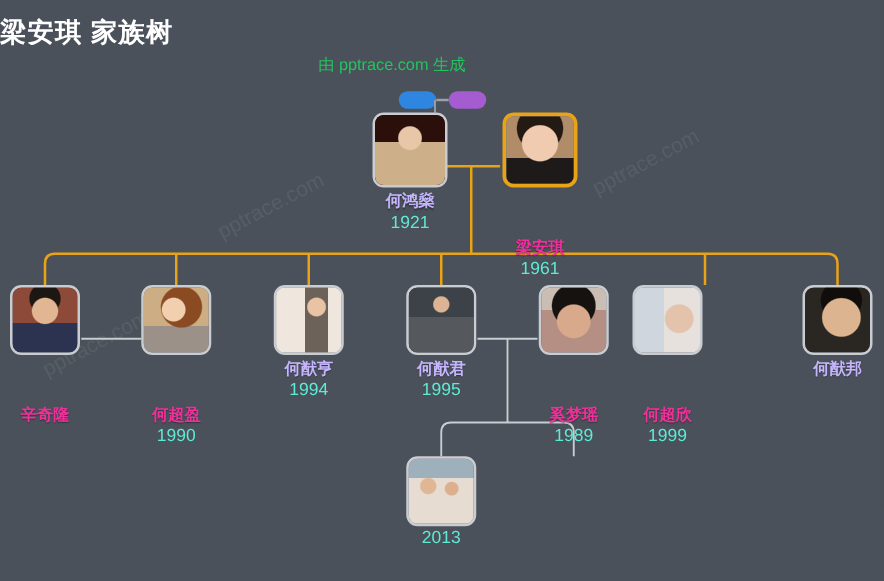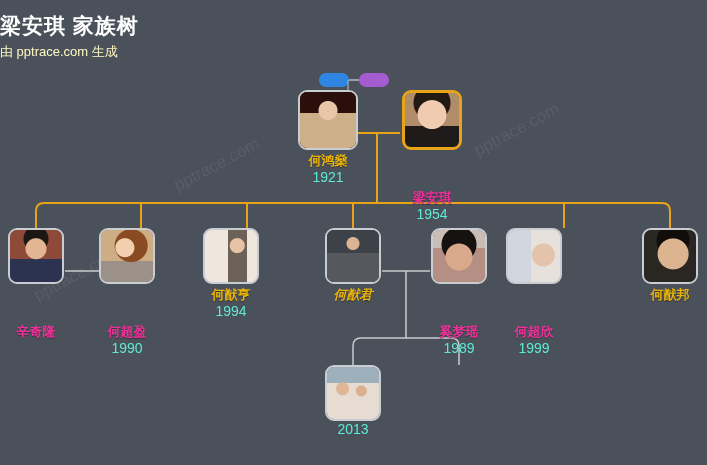--- a/index.html
+++ b/index.html
@@ -25,21 +25,22 @@
     text-align: left;
     color: #ffffff;
     font-size: 21px;
     font-weight: bold;
     letter-spacing: 1px;
   }
   #subtitle {
     position: absolute;
     left: 0; top: 43px;
     width: 627px;
-    color: #fef9c3;
+    text-align: center;
+    color: #22c55e;
     font-size: 13px;
   }
   #legend {
     position: absolute;
     left: 0; top: 70px;
     width: 707px;
     height: 20px;
     display: flex;
     align-items: center;
     justify-content: center;
@@ -105,21 +106,21 @@
     position: absolute;
     inset: 0;
   }
   .name {
     margin-top: 3px;
     font-size: 13px;
     font-weight: bold;
     line-height: 16px;
     text-shadow: 0 1px 1px rgba(0,0,0,0.35);
   }
-  .male   { color: #eab308; }
+  .male   { color: #c4b5fd; }
   .female { color: #f0309a; margin-top: 40px; }
   .year {
     color: #5eead4;
     font-size: 14px;
     line-height: 17px;
   }
 
   
   .placeholder {
     background: #d6d6d6;
@@ -194,64 +195,65 @@
   </div>
 
   <div class="person" style="left:377px; top:90px;">
     <div class="photo big root">
       <div class="ph-inner" style="background:
              radial-gradient(circle at 50% 40%, #f0cbb0 0 14px, transparent 15px),
              radial-gradient(circle at 50% 18%, #241a14 0 18px, transparent 19px),
              linear-gradient(#b08c68 0 62%, #1d1a19 62% 100%);"></div>
     </div>
     <div class="name female">梁安琪</div>
-    <div class="year">1954</div>
+    <div class="year">1961</div>
   </div>
 
   <div class="person" style="left:-19px; top:228px;">
     <div class="photo">
       <div class="ph-inner" style="background:
              radial-gradient(circle at 50% 36%, #e3b693 0 10px, transparent 11px),
              radial-gradient(circle at 50% 17%, #1d1713 0 12px, transparent 13px),
              linear-gradient(#8d4a38 0 55%, #2c3350 55% 100%);"></div>
     </div>
     <div class="name female">辛奇隆</div>
     <div class="year"></div>
   </div>
 
-  <div class="person" style="left:72px; top:228px;">
+  <div class="person" style="left:86px; top:228px;">
     <div class="photo">
       <div class="ph-inner" style="background:
              radial-gradient(circle at 46% 34%, #f2cfae 0 9px, transparent 10px),
              radial-gradient(circle at 58% 30%, #8a4a22 0 16px, transparent 17px),
              linear-gradient(#cdae84 0 60%, #9b9188 60% 100%);"></div>
     </div>
     <div class="name female">何超盈</div>
     <div class="year">1990</div>
   </div>
 
-  <div class="person" style="left:176px; top:228px;">
+  <div class="person" style="left:192px; top:228px;">
     <div class="photo">
       <div class="ph-inner" style="background:
              radial-gradient(circle at 62% 30%, #e8c4a4 0 7px, transparent 8px),
              linear-gradient(90deg,#efe7dd 0 45%, #6d625a 45% 80%, #efe7dd 80% 100%),
              #f2ece5;"></div>
     </div>
     <div class="name male">何猷亨</div>
     <div class="year">1994</div>
   </div>
 
-  <div class="person" style="left:298px; top:228px;font-style:italic;">
+  <div class="person" style="left:298px; top:228px;">
     <div class="photo">
       <div class="ph-inner" style="background:
              radial-gradient(circle at 50% 26%, #dcb494 0 6px, transparent 7px),
              linear-gradient(#3c4248 0 45%, #55595d 45% 100%),
              #3c4248;"></div>
     </div>
     <div class="name male">何猷君</div>
+    <div class="year">1995</div>
   </div>
 
   <div class="person" style="left:404px; top:228px;">
     <div class="photo">
       <div class="ph-inner" style="background:
              radial-gradient(circle at 50% 52%, #d9a98c 0 13px, transparent 14px),
              radial-gradient(circle at 50% 28%, #16120f 0 17px, transparent 18px),
              linear-gradient(#c9bdb4 0 35%, #b58f84 35% 100%);"></div>
     </div>
     <div class="name female">奚梦瑶</div>

